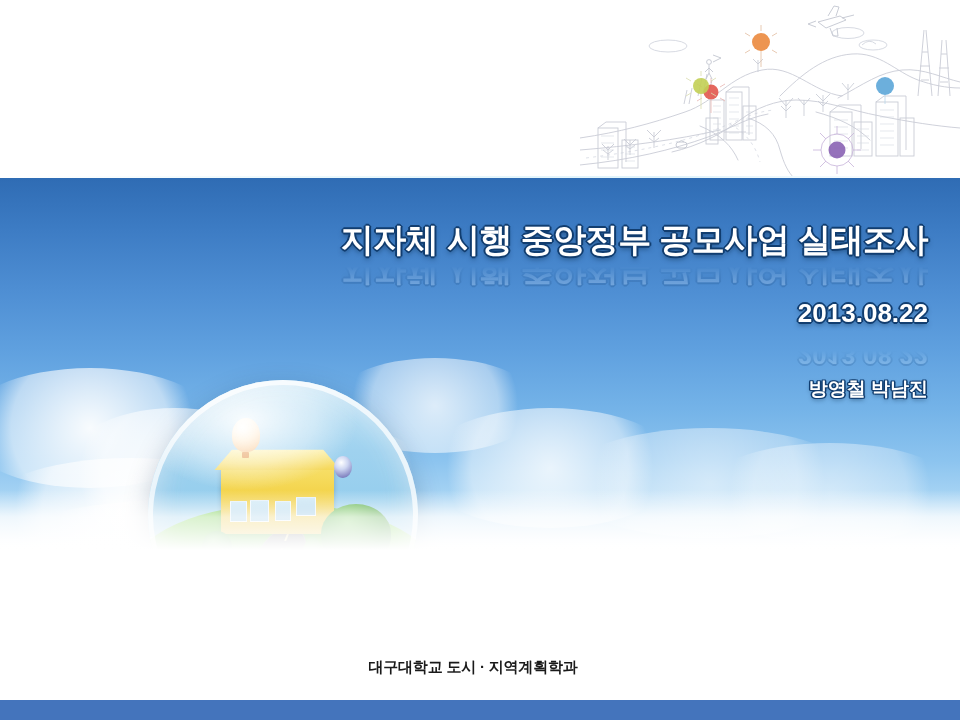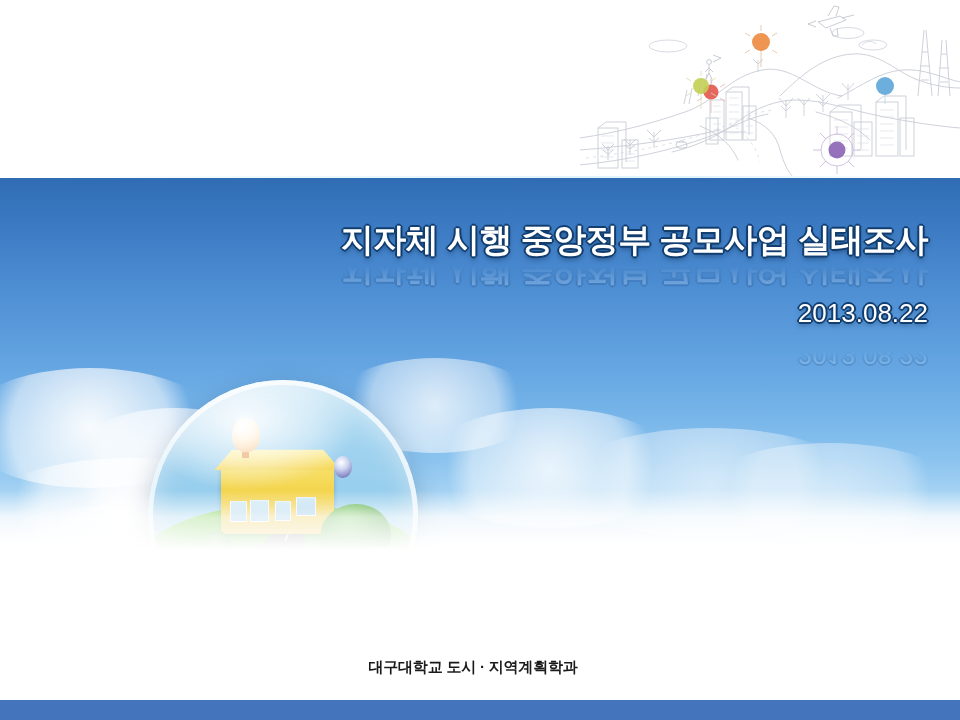--- a/index.html
+++ b/index.html
@@ -203,21 +203,21 @@
     transform: scaleY(-1);
     opacity: .26;
     -webkit-mask-image: linear-gradient(180deg, rgba(0,0,0,.95) 0%, rgba(0,0,0,0) 62%);
     mask-image: linear-gradient(180deg, rgba(0,0,0,.95) 0%, rgba(0,0,0,0) 62%);
     margin-top: -5px;
     pointer-events: none;
   }
   .slide-date {
     margin-top: 10px;
     font-size: 26px;
-    font-weight: normal;
+    font-weight: bold;
     color: #ffffff;
     white-space: nowrap;
     text-shadow:
       -1px -1px 0 #123e70, 1px -1px 0 #123e70,
       -1px  1px 0 #123e70, 1px  1px 0 #123e70,
       -2px  0   0 #123e70, 2px  0   0 #123e70,
        0   -2px 0 #123e70, 0    2px 0 #123e70,
        0 3px 5px rgba(8,35,64,.5);
   }
   .slide-authors {
@@ -473,20 +473,21 @@
     </div>
 
     <div class="hero-fade"></div>
   </div>
 
   <div class="titleblock">
     <div class="slide-title">지자체 시행 중앙정부 공모사업 실태조사</div>
     <div class="slide-title reflect">지자체 시행 중앙정부 공모사업 실태조사</div>
     <div class="slide-date">2013.08.22</div>
     <div class="slide-date reflect">2013.08.22</div>
+    <div class="slide-authors">방영철 박남진</div>
   </div>
 
   <div class="footer-area">
     <div class="footer-text">대구대학교 도시 · 지역계획학과</div>
   </div>
 
   <div class="bottom-bar"></div>
 
 </div>
 

